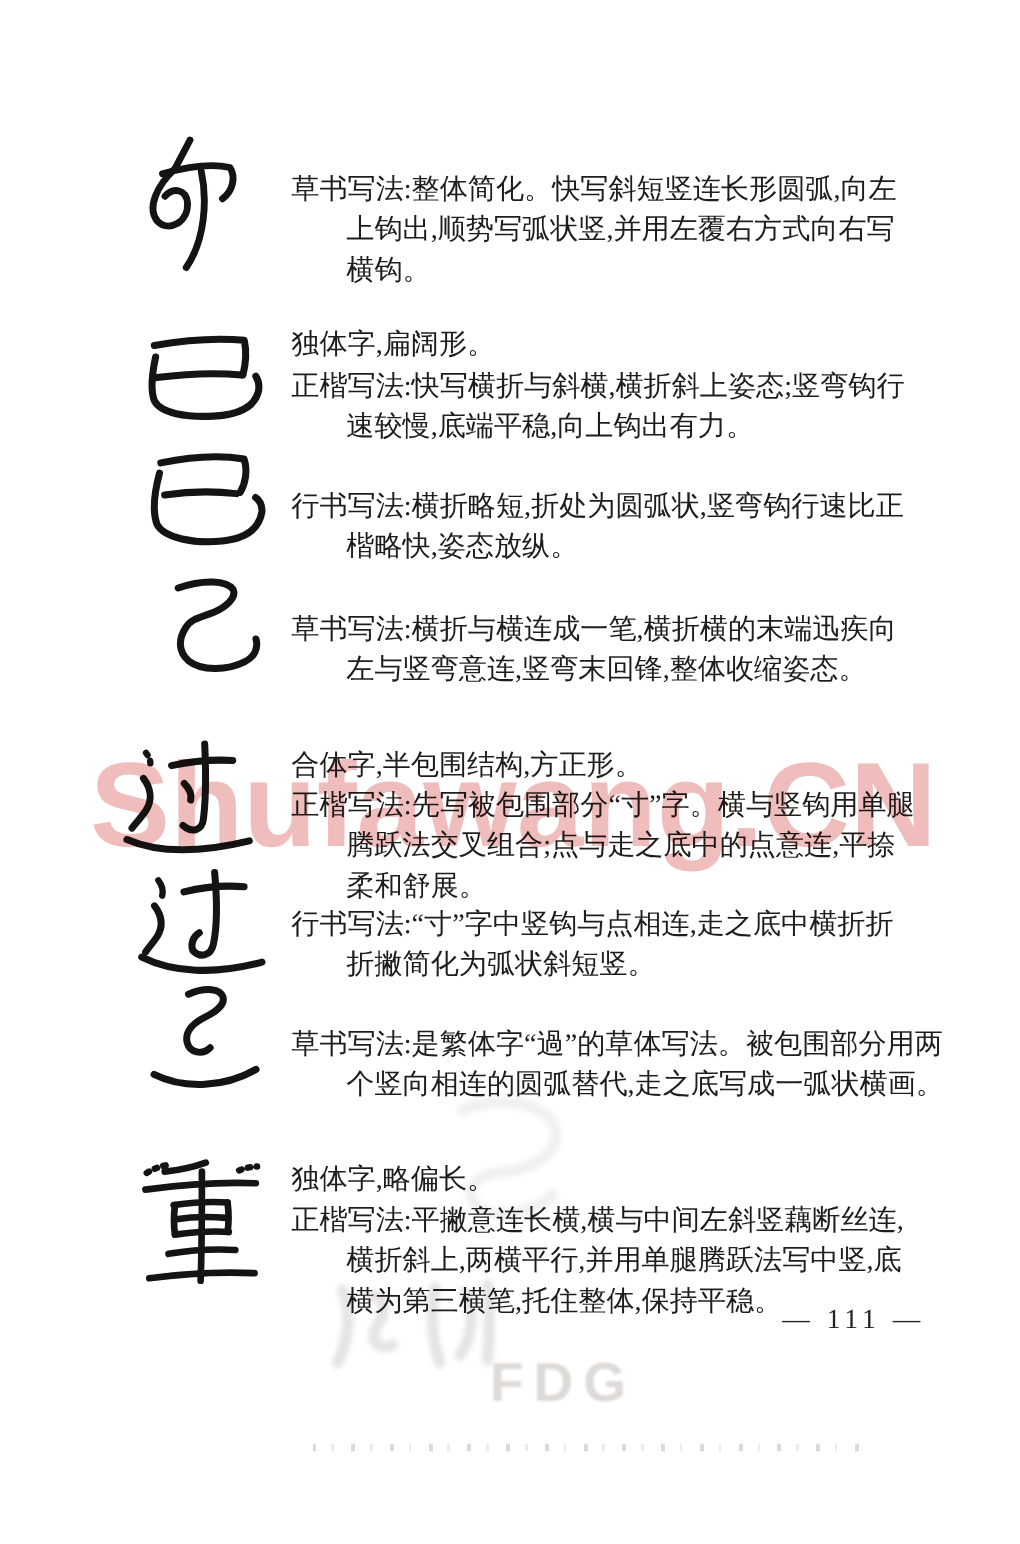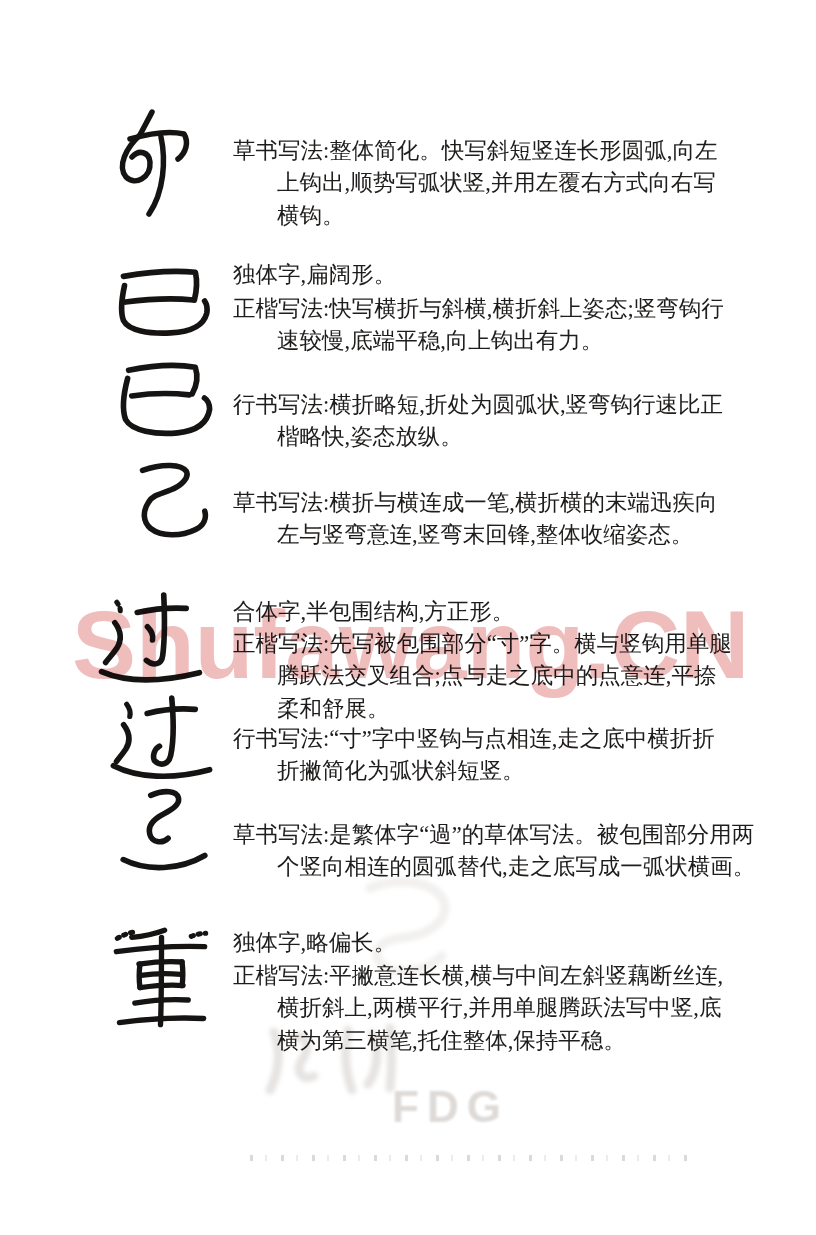--- a/index.html
+++ b/index.html
@@ -167,14 +167,15 @@
     <p class="para" style="top:700px">行书写法:“寸”字中竖钩与点相连,走之底中横折折
 折撇简化为弧状斜短竖。</p>
     <p class="para" style="top:796px">草书写法:是繁体字“過”的草体写法。被包围部分用两
 个竖向相连的圆弧替代,走之底写成一弧状横画。</p>
     <p class="para" style="top:904px">独体字,略偏长。</p>
     <p class="para" style="top:937px">正楷写法:平撇意连长横,横与中间左斜竖藕断丝连,
 横折斜上,两横平行,并用单腿腾跃法写中竖,底
 横为第三横笔,托住整体,保持平稳。</p>
   </main>
 
+  <div class="page-number">— 111 —</div>
 
 </div>
 
 </body></html>

